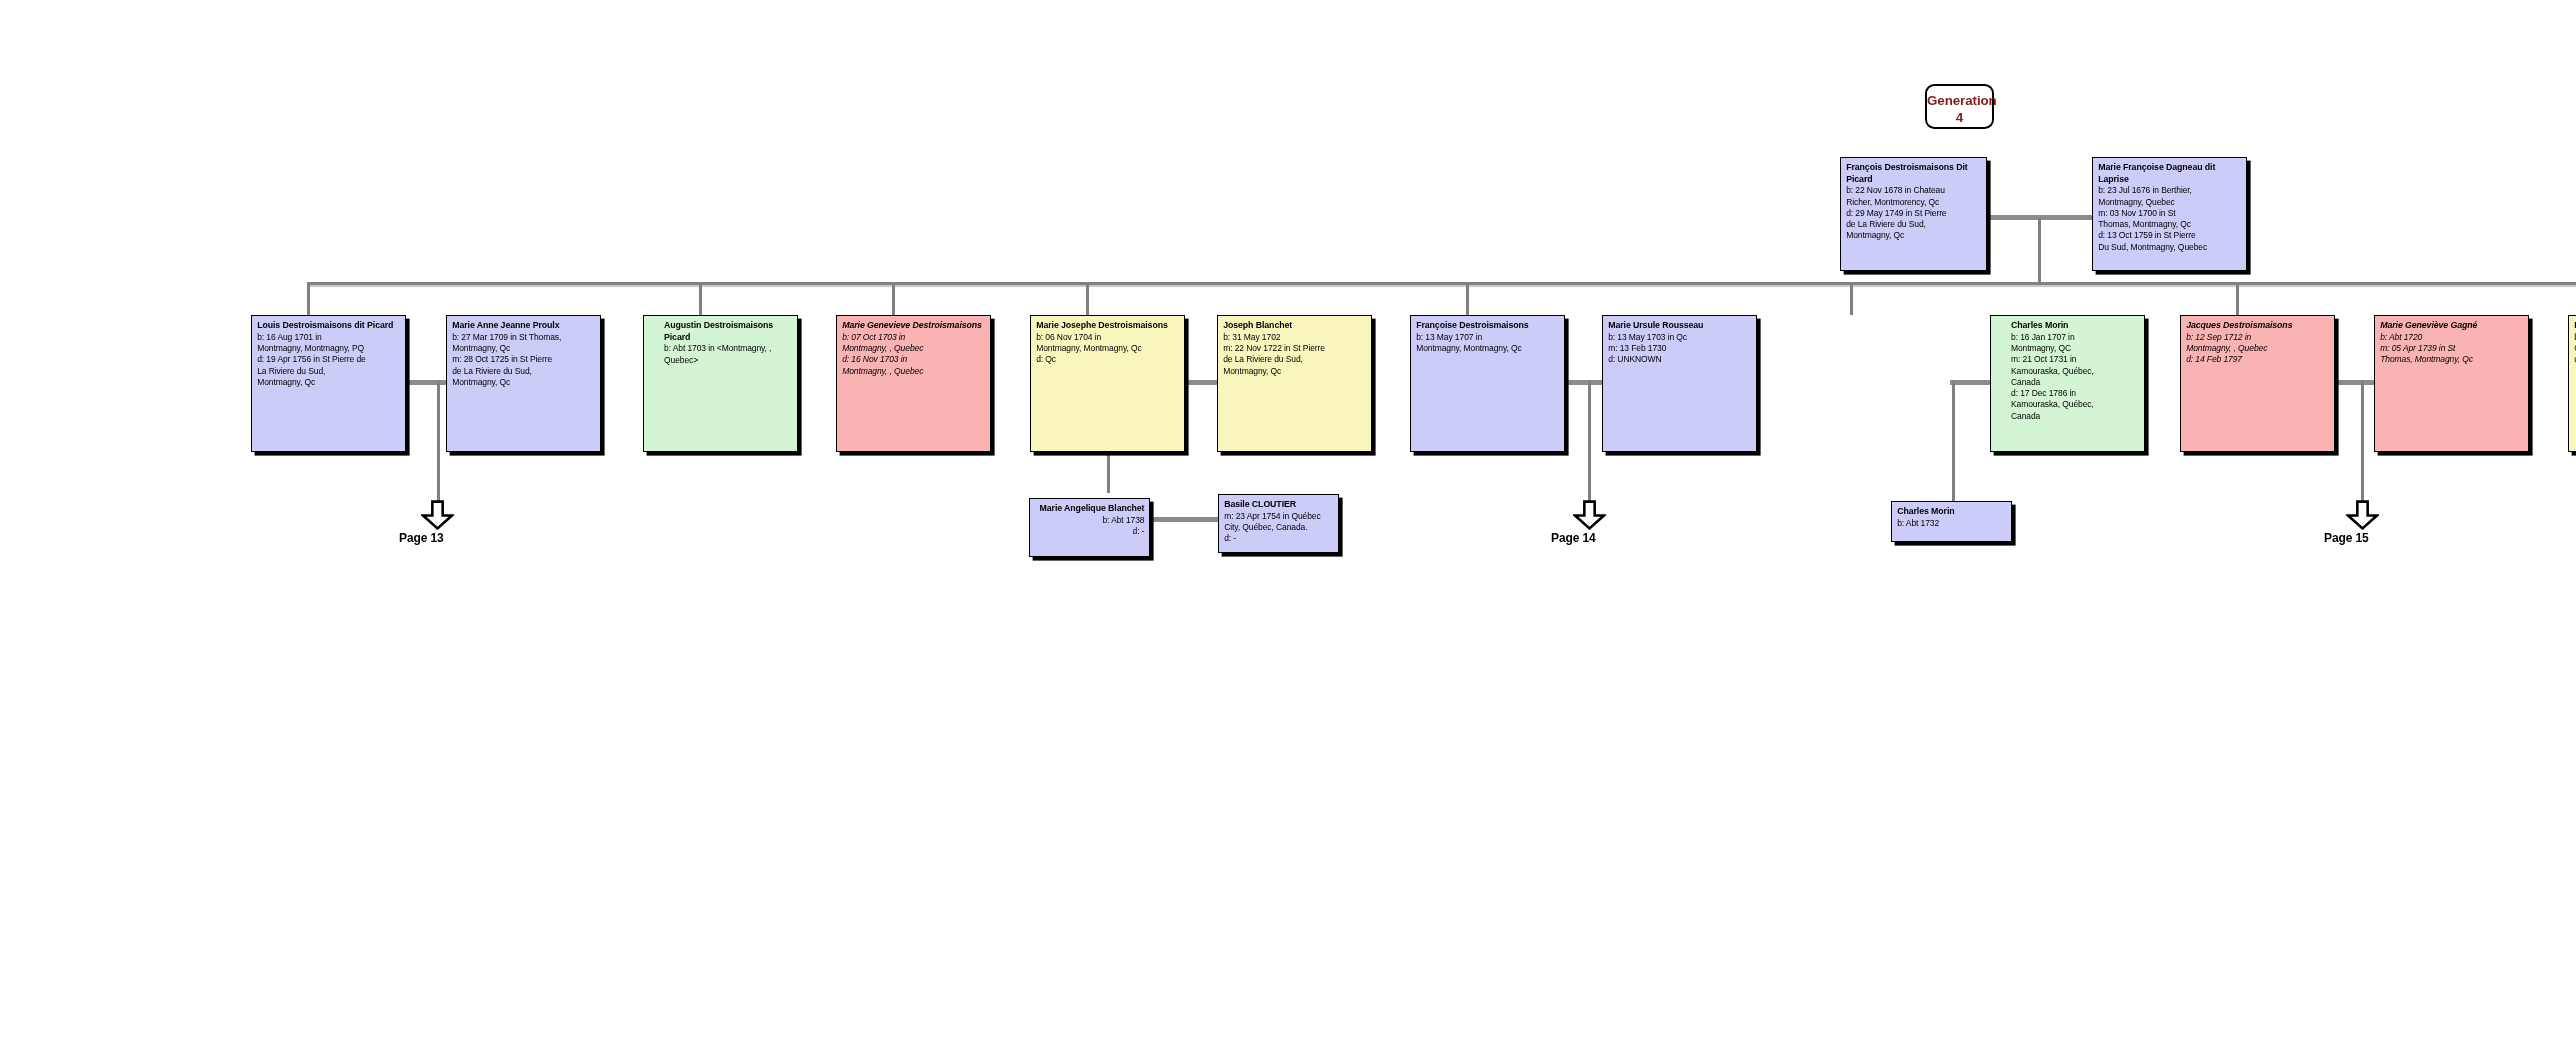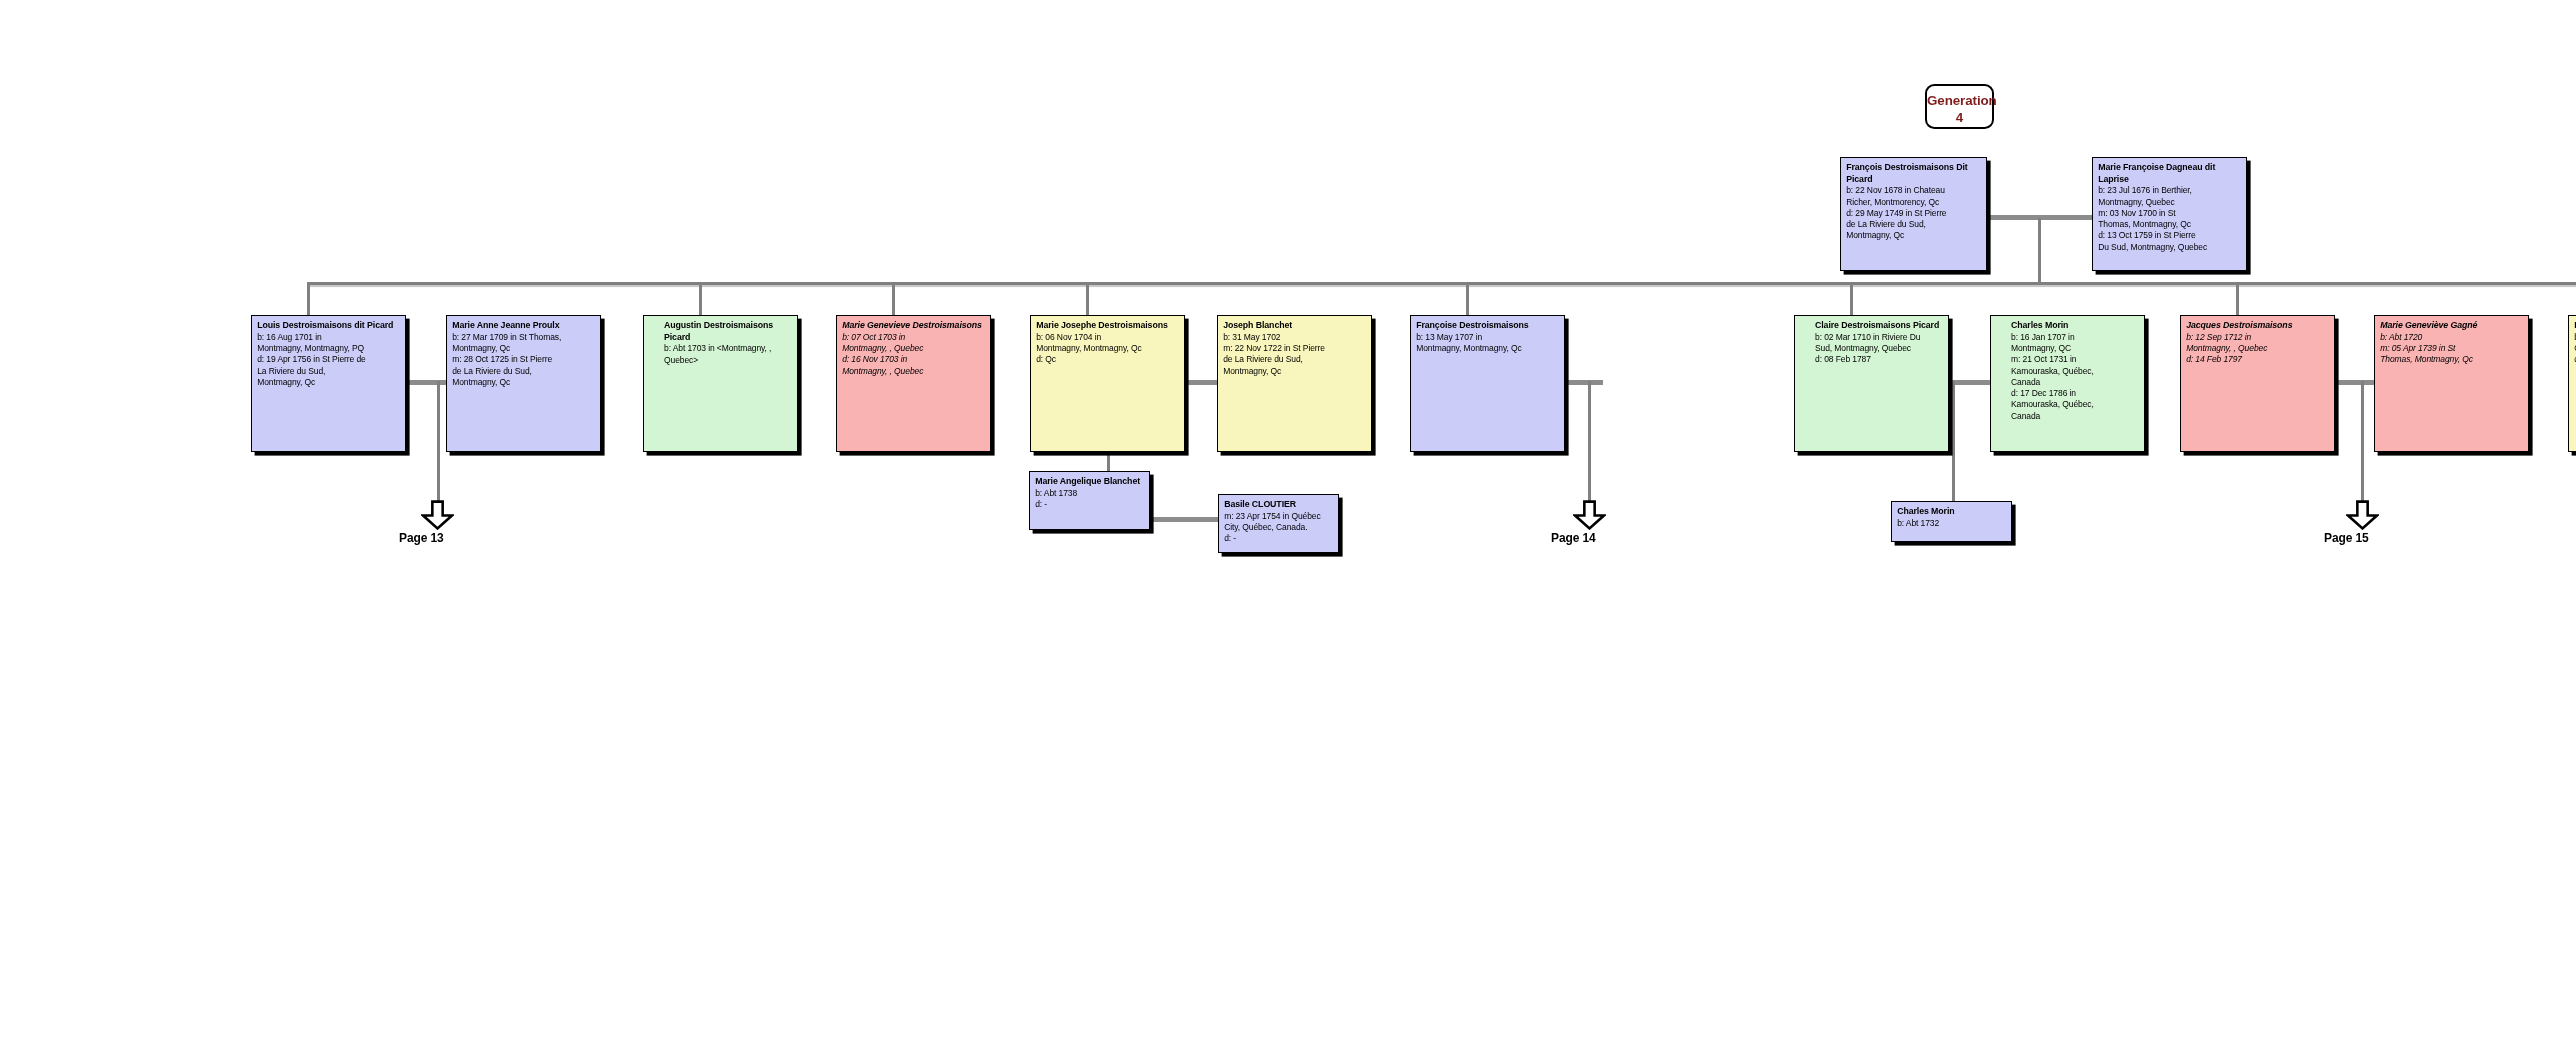--- a/index.html
+++ b/index.html
@@ -187,25 +187,25 @@
       <div class="pline">b: 31 May 1702</div>
       <div class="pline">m: 22 Nov 1722 in St Pierre</div>
       <div class="pline">de La Riviere du Sud,</div>
       <div class="pline">Montmagny, Qc</div>
     </div>
     <div class="person c-blue" style="left: 1410px; top: 315px; width: 155px; height: 137px;">
       <div class="pname">Françoise Destroismaisons</div>
       <div class="pline">b: 13 May 1707 in</div>
       <div class="pline">Montmagny, Montmagny, Qc</div>
     </div>
-    <div class="person c-green" style="left: 1794px; top: 315px; width: 155px; height: 137px;">
-      <div class="pname">Claire Destroismaisons Picard</div>
-      <div class="pline">b: 02 Mar 1710 in Riviere Du</div>
-      <div class="pline">Sud, Montmagny, Quebec</div>
-      <div class="pline">d: 08 Feb 1787</div>
+    <div class="person c-blue" style="left: 1602px; top: 315px; width: 155px; height: 137px;">
+      <div class="pname">Marie Ursule Rousseau</div>
+      <div class="pline">b: 13 May 1703 in Qc</div>
+      <div class="pline">m: 13 Feb 1730</div>
+      <div class="pline">d: UNKNOWN</div>
     </div>
     <div class="person c-green" style="left: 1990px; top: 315px; width: 155px; height: 137px;">
       <div class="pname">Charles Morin</div>
       <div class="pline">b: 16 Jan 1707 in</div>
       <div class="pline">Montmagny, QC</div>
       <div class="pline">m: 21 Oct 1731 in</div>
       <div class="pline">Kamouraska, Québec,</div>
       <div class="pline">Canada</div>
       <div class="pline">d: 17 Dec 1786 in</div>
       <div class="pline">Kamouraska, Québec,</div>
@@ -222,21 +222,21 @@
       <div class="pline">b: Abt 1720</div>
       <div class="pline">m: 05 Apr 1739 in St</div>
       <div class="pline">Thomas, Montmagny, Qc</div>
     </div>
     <div class="person c-yellow" style="left: 2568px; top: 315px; width: 155px; height: 137px;">
       <div class="pname">Pierre Destroismaisons</div>
       <div class="pline">b: 1714 in &lt;Montmagny, ,</div>
       <div class="pline">Quebec&gt;</div>
       <div class="pline">d: 15 Mar 1793</div>
     </div>
-    <div class="person c-blue" style="left: 1029px; top: 471px; width: 121px; height: 59px;">
+    <div class="person c-blue" style="left: 1029px; top: 498px; width: 121px; height: 59px; text-align: right;">
       <div class="pname">Marie Angelique Blanchet</div>
       <div class="pline">b: Abt 1738</div>
       <div class="pline">d: -</div>
     </div>
     <div class="person c-blue" style="left: 1218px; top: 494px; width: 121px; height: 59px;">
       <div class="pname">Basile CLOUTIER</div>
       <div class="pline">m: 23 Apr 1754 in Québec</div>
       <div class="pline">City, Québec, Canada.</div>
       <div class="pline">d: -</div>
     </div>

